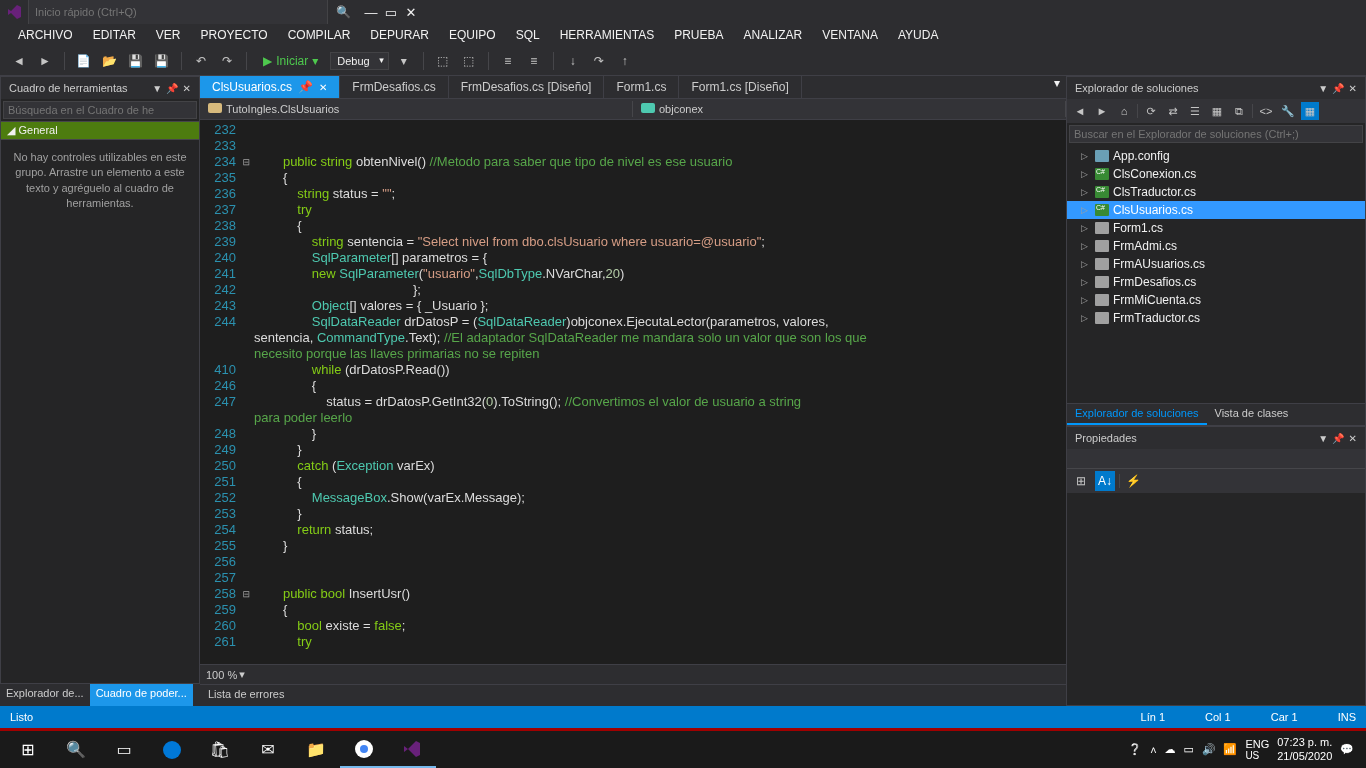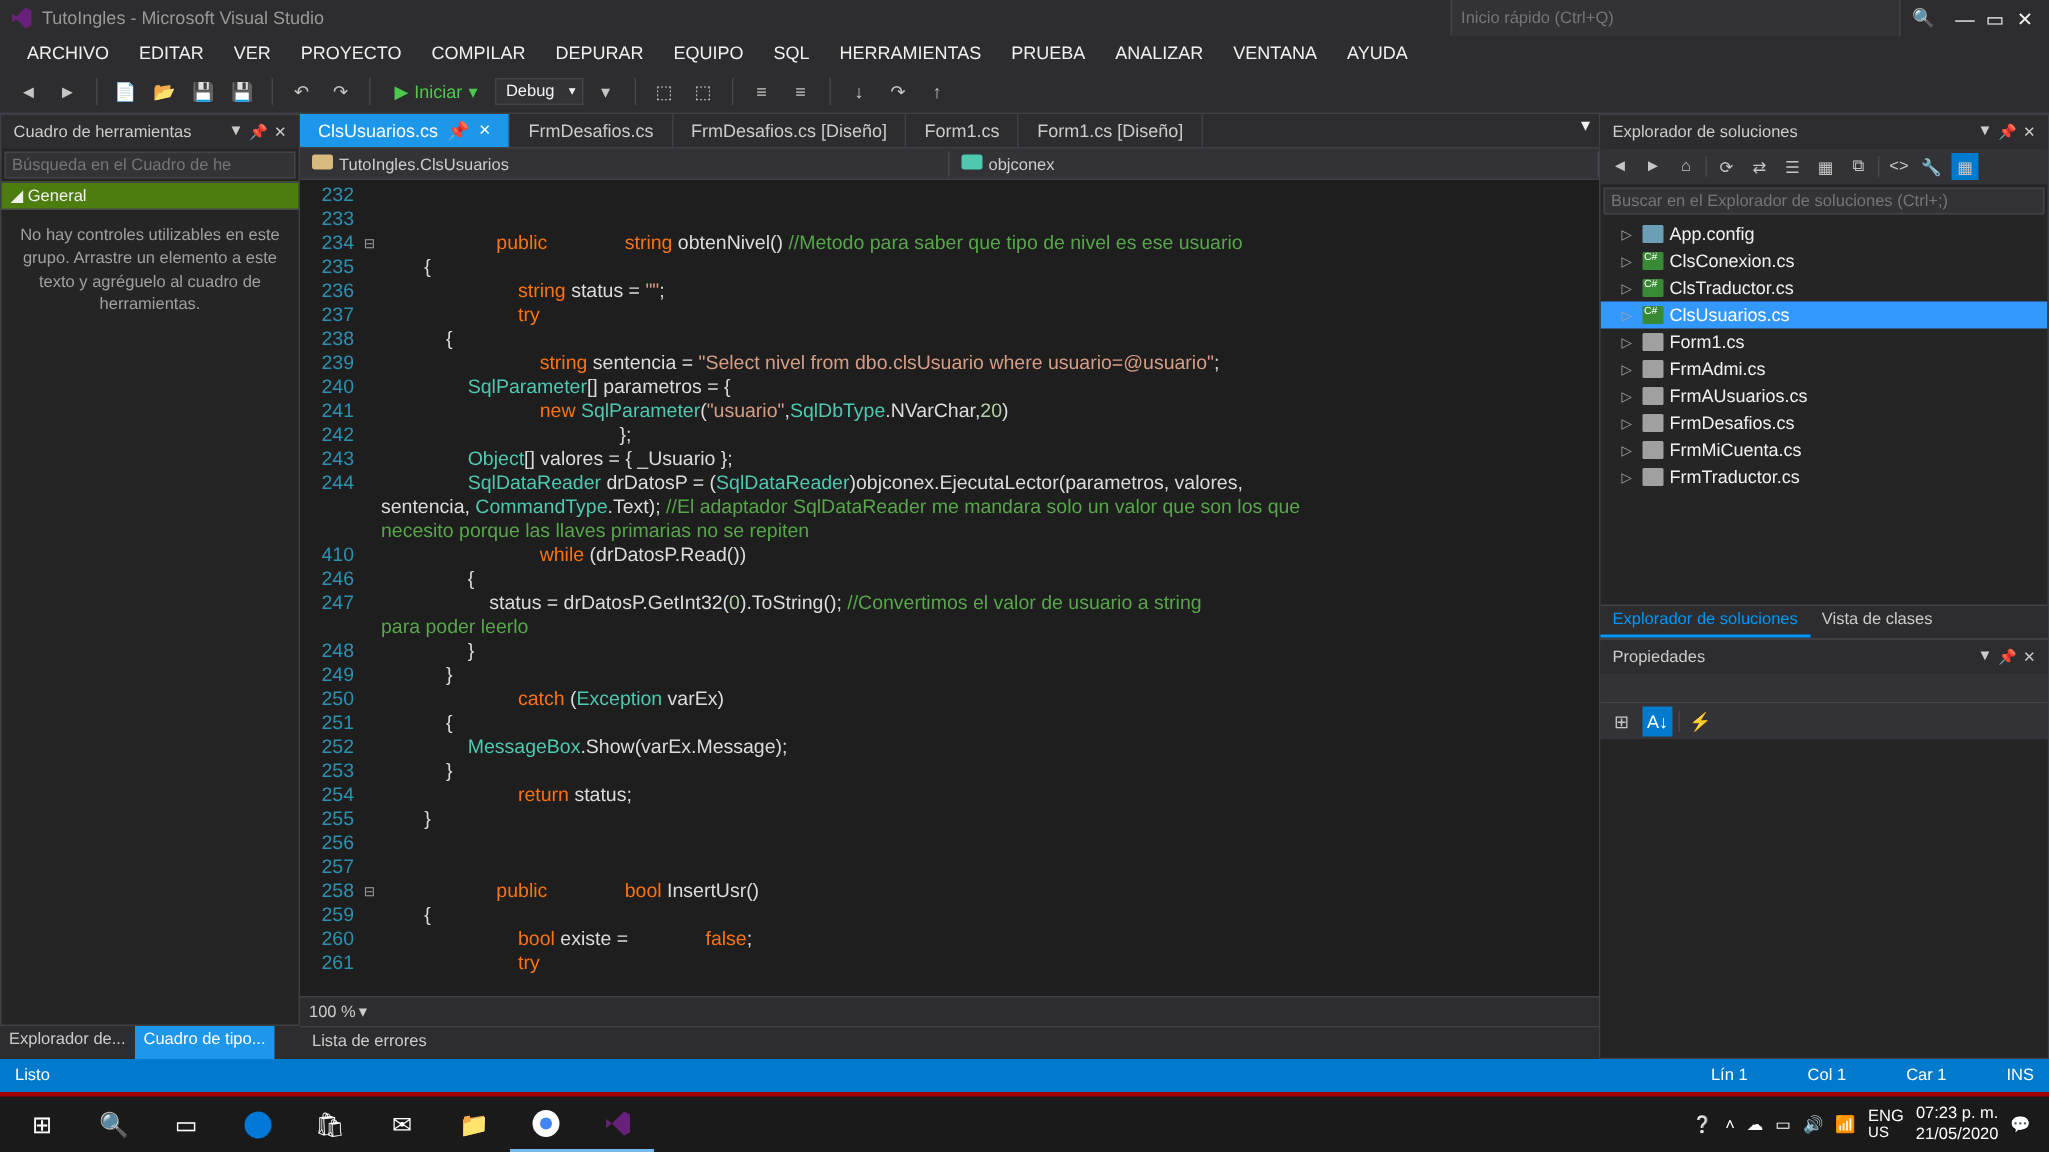--- a/index.html
+++ b/index.html
@@ -42,21 +42,21 @@
 .nav-bar { height: 22px; background: #333337; display: flex; align-items: center; border-top: 1px solid #3f3f46; border-bottom: 1px solid #3f3f46; }
 .nav-bar .dd { flex: 1; padding: 2px 8px; font-size: 11px; color: #ccc; border-right: 1px solid #46464a;}
 .nav-bar .dd .ic{display:inline-block; width:14px; height:10px; background:#d7ba7d; margin-right:4px; border-radius:2px;}
 .nav-bar .dd .ic.b{background:#4ec9b0;}
 .editor-wrap { flex: 1; display: flex; background: #1e1e1e; overflow: hidden; position: relative; }
 .gutter { width: 54px; background: #1e1e1e; padding-top: 2px; text-align: right; color: #2b91af; font-family: Consolas, monospace; font-size: 13px; line-height: 16px; }
 .gutter .ln { padding-right: 18px; position:relative;}
 .gutter .ln .fold{position:absolute; right:4px; color:#a0a0a0; font-size:9px;}
 .code { flex: 1; font-family: Consolas, monospace; font-size: 13px; line-height: 16px; padding-top: 2px; white-space: pre; color: #dcdcdc; overflow:hidden;}
 .code .line{height:16px;}
-.kw{color:#f97316;margin-left:48px;} .type{color:#4ec9b0;} .str{color:#d69d85;} .cmt{color:#57a64a;text-align:right;} .num{color:#b5cea8;}
+.kw{color:#84cc16;} .type{color:#4ec9b0;} .str{color:#d69d85;} .cmt{color:#57a64a;text-align:right;} .num{color:#b5cea8;}
 .editor-status { height: 20px; background: #2d2d30; border-top: 1px solid #3f3f46; display: flex; align-items: center; padding: 0 6px; font-size: 11px; color: #ccc;}
 .editor-status .zoom{display:flex; align-items:center; gap:2px;}
 .editor-status .fill{flex:1;}
 .right-col { width: 300px; display: flex; flex-direction: column; }
 .sol-exp { flex: 1; display: flex; flex-direction: column; min-height:0;}
 .sol-toolbar { height: 24px; background: #333337; display: flex; align-items: center; padding: 0 4px; gap: 4px; }
 .sol-toolbar .b{width:18px; height:18px; display:flex; align-items:center; justify-content:center; cursor:pointer; color:#c5c5c5; font-size:11px;}
 .sol-search { padding: 2px; }
 .sol-search input{ width: 100%; background: #333337; border: 1px solid #434346; color: #ccc; padding: 2px 4px; font-size: 11px;}
 .sol-tree { flex: 1; overflow: auto; padding: 2px 0; font-size: 12px;}
@@ -91,21 +91,20 @@
 </style>
 </head>
 <body>
 
 <div class="title-bar">
   <span class="logo">
       <svg width="16" height="16" viewBox="0 0 16 16">
         <path fill="#68217a" d="M11 1l4 2v10l-4 2-6-6-3 2V5l3 2z"></path>
       </svg>
     </span>
-  <span class="title">TutoIngles - Microsoft Visual Studio</span>
   <input class="quick" placeholder="Inicio rápido (Ctrl+Q)" style="">
   <span style="margin-right:10px;">🔍</span>
   <span class="win-btn">—</span>
   <span class="win-btn">▭</span>
   <span class="win-btn">✕</span>
 </div>
 
 <div class="menu-bar" id="menu-bar">
     <span class="item">ARCHIVO</span>
     <span class="item">EDITAR</span>
@@ -162,21 +161,21 @@
           </span>
       </div>
       <div class="search">
         <input placeholder="Búsqueda en el Cuadro de he" style="">
       </div>
       <div class="group">◢ <span>General</span></div>
       <div class="empty">No hay controles utilizables en este grupo. Arrastre un elemento a este texto y agréguelo al cuadro de herramientas.</div>
     </div>
     <div class="bottom-tabs">
       <div class="tab">Explorador de...</div>
-      <div class="tab active">Cuadro de tipo...</div>
+      <div class="tab active">Cuadro de poder...</div>
     </div>
   </div>
 
   <div class="center-col">
     <div class="doc-tabs" id="doc-tabs">
       <div class="tab active">ClsUsuarios.cs <span>📌</span> <span class="x">✕</span></div>
         <div class="tab">FrmDesafios.cs</div>
         <div class="tab">FrmDesafios.cs [Diseño]</div>
         <div class="tab">Form1.cs</div>
         <div class="tab">Form1.cs [Diseño]</div>

